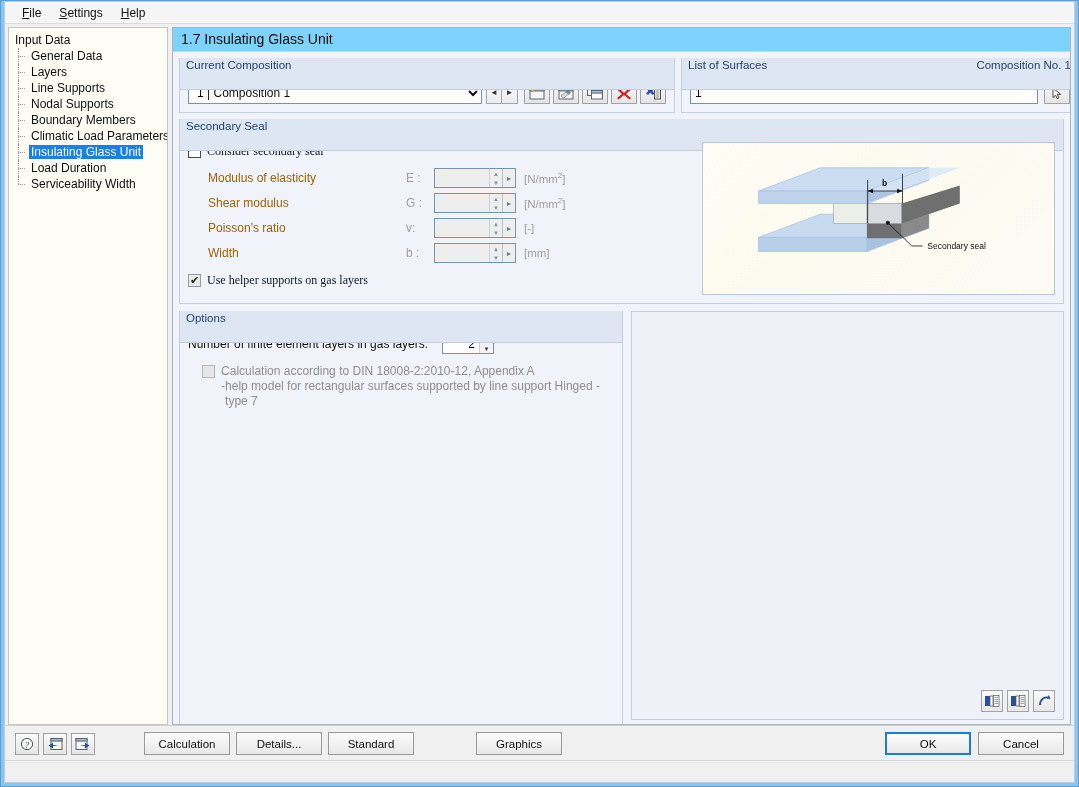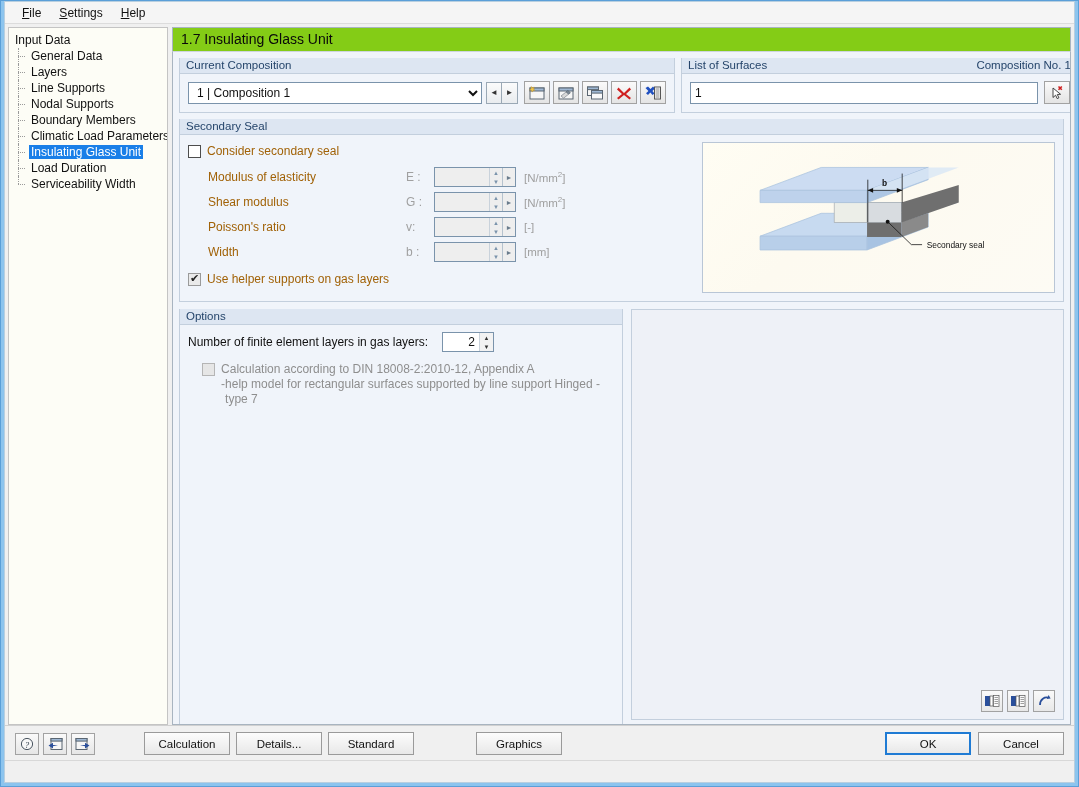--- a/index.html
+++ b/index.html
@@ -97,21 +97,21 @@
   .tree-child.selected .lbl {
     background: #1a7fe8; color: #fff;
   }
   
   .pane {
     flex: 1 1 auto; display: flex; flex-direction: column;
     margin-left: 4px; margin-right: 3px;
     overflow: hidden;
   }
   .pane-header {
-    background: #84cc16;
+    background: #7dd3fc;
     border: 1px solid #a8b4c0;
     border-bottom: none;
     padding: 3px 8px 4px 8px;
     font-size: 14px; color: #0a0a0a;
   }
   .pane-body {
     flex: 1 1 auto;
     background: #f0f4fa;
     border: 1px solid #a8b4c0;
     border-top: 1px solid #cdd6df;
@@ -121,21 +121,21 @@
   }
   
   .group {
     border: 1px solid #c3cfdd;
     background: #f0f4fa;
     position: relative;
     padding: 6px 8px 8px 8px;
   }
   .group > .g-title {
     position: absolute; top: -1px; left: 0; right: 0;
-    height: 16px; line-height: 15px;
+    height: 32px; line-height: 15px;
     background: #dde6f2;
     border-bottom: 1px solid #c3cfdd;
     color: #25456b; font-size: 11.5px;
     padding-left: 6px;
   }
   .group.titled { padding-top: 22px; }
   
   .toprow { display: flex; gap: 6px; }
   .grp-current { flex: 1 1 auto; }
   .grp-surfaces { width: 398px; flex: 0 0 398px; }
@@ -184,21 +184,21 @@
   }
   .chk-row { display: flex; align-items: center; margin-bottom: 7px; }
   .chk {
     width: 13px; height: 13px; margin-right: 6px;
     border: 1px solid #4d4d4d; background: #fff;
     display: inline-flex; align-items: center; justify-content: center;
     flex: 0 0 13px; cursor: pointer;
   }
   .chk.checked-disabled { background: #eaeaea; border-color: #9a9a9a; }
   .chk .tick { font-size: 11px; color: #222; line-height: 1; margin-top: -1px; }
-  .chk-label { font-size: 12px; color: #a16207; }
+  .chk-label { font-size: 12px; color: #0f172a; font-family: Liberation Serif, serif; }
   .field-row {
     display: flex; align-items: center;
     height: 24px; margin-bottom: 1px;
     padding-left: 20px;
   }
   .field-name { width: 198px; color: #a16207; font-size: 12px; }
   .field-sym { width: 28px; color: #a0a0a0; font-size: 12px; }
   .spin-wrap {
     width: 82px; height: 20px;
     border: 1px solid #7a93ab;

